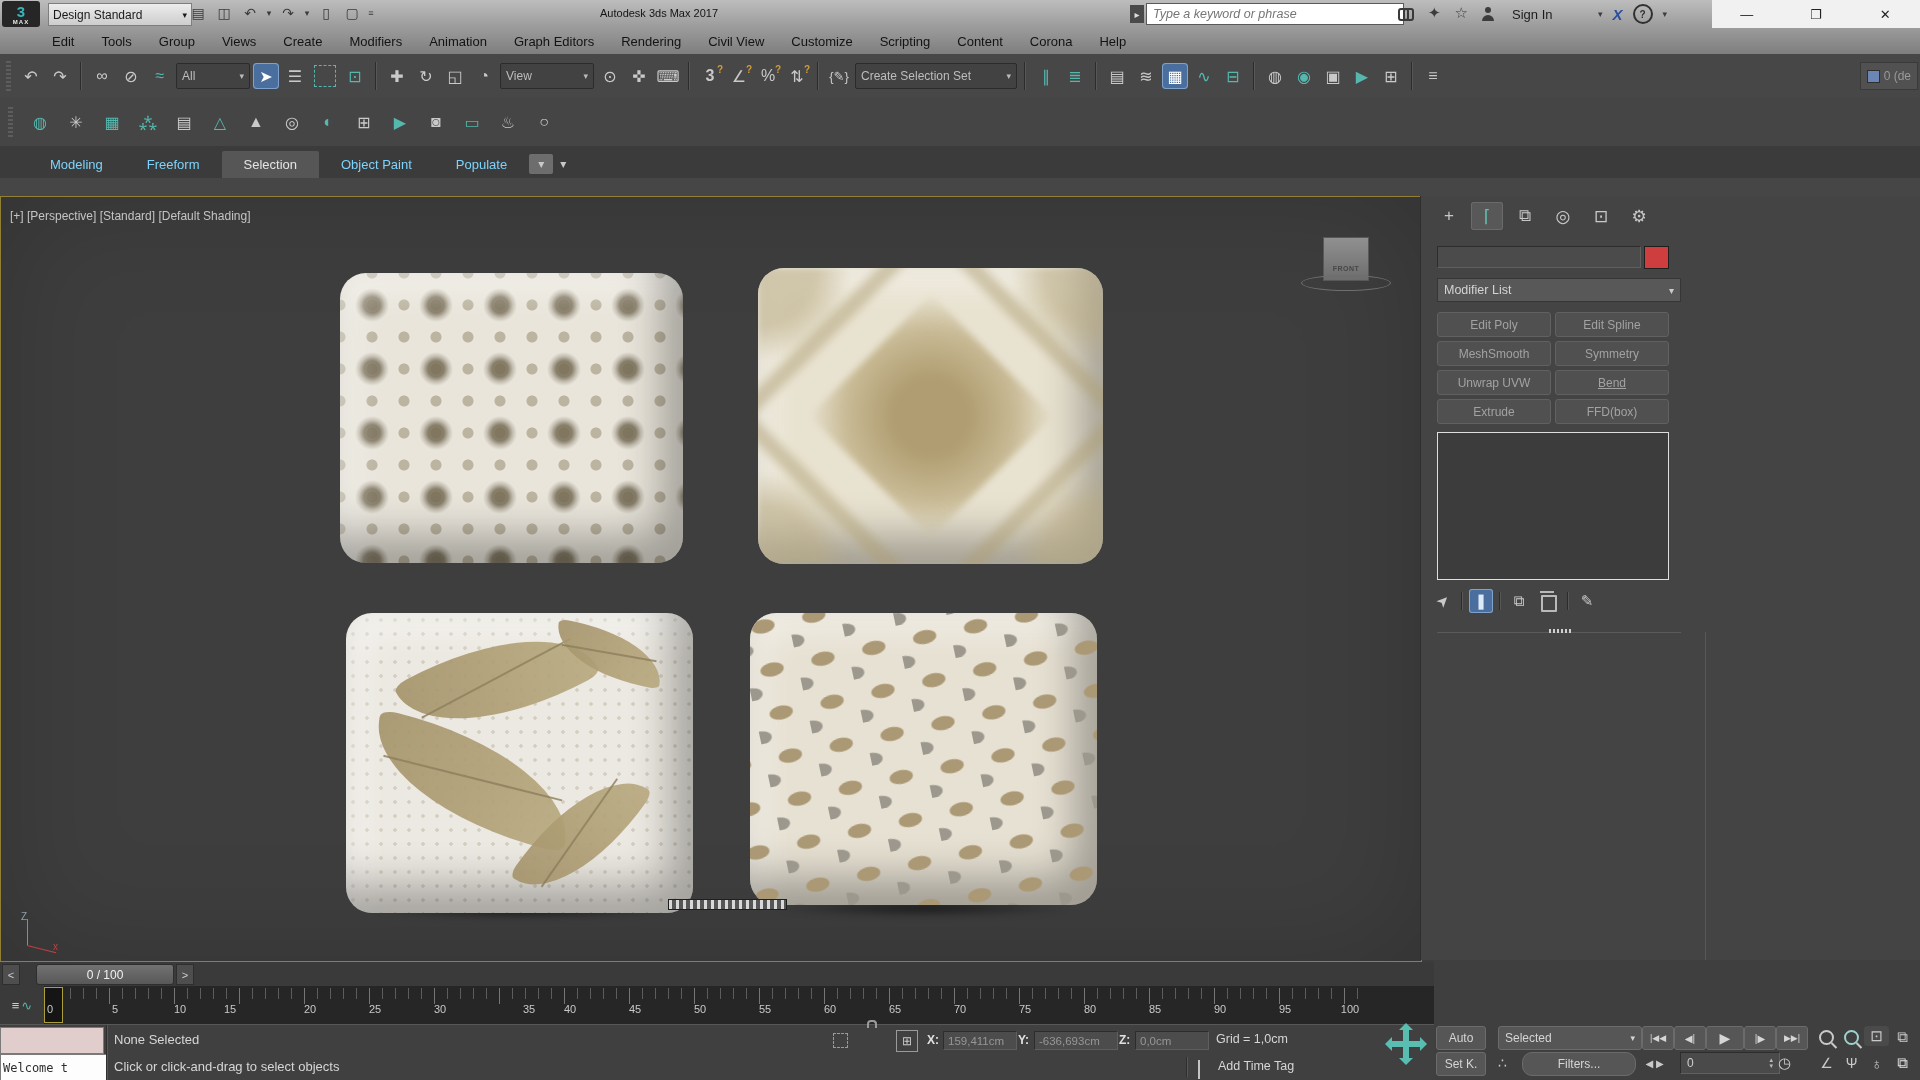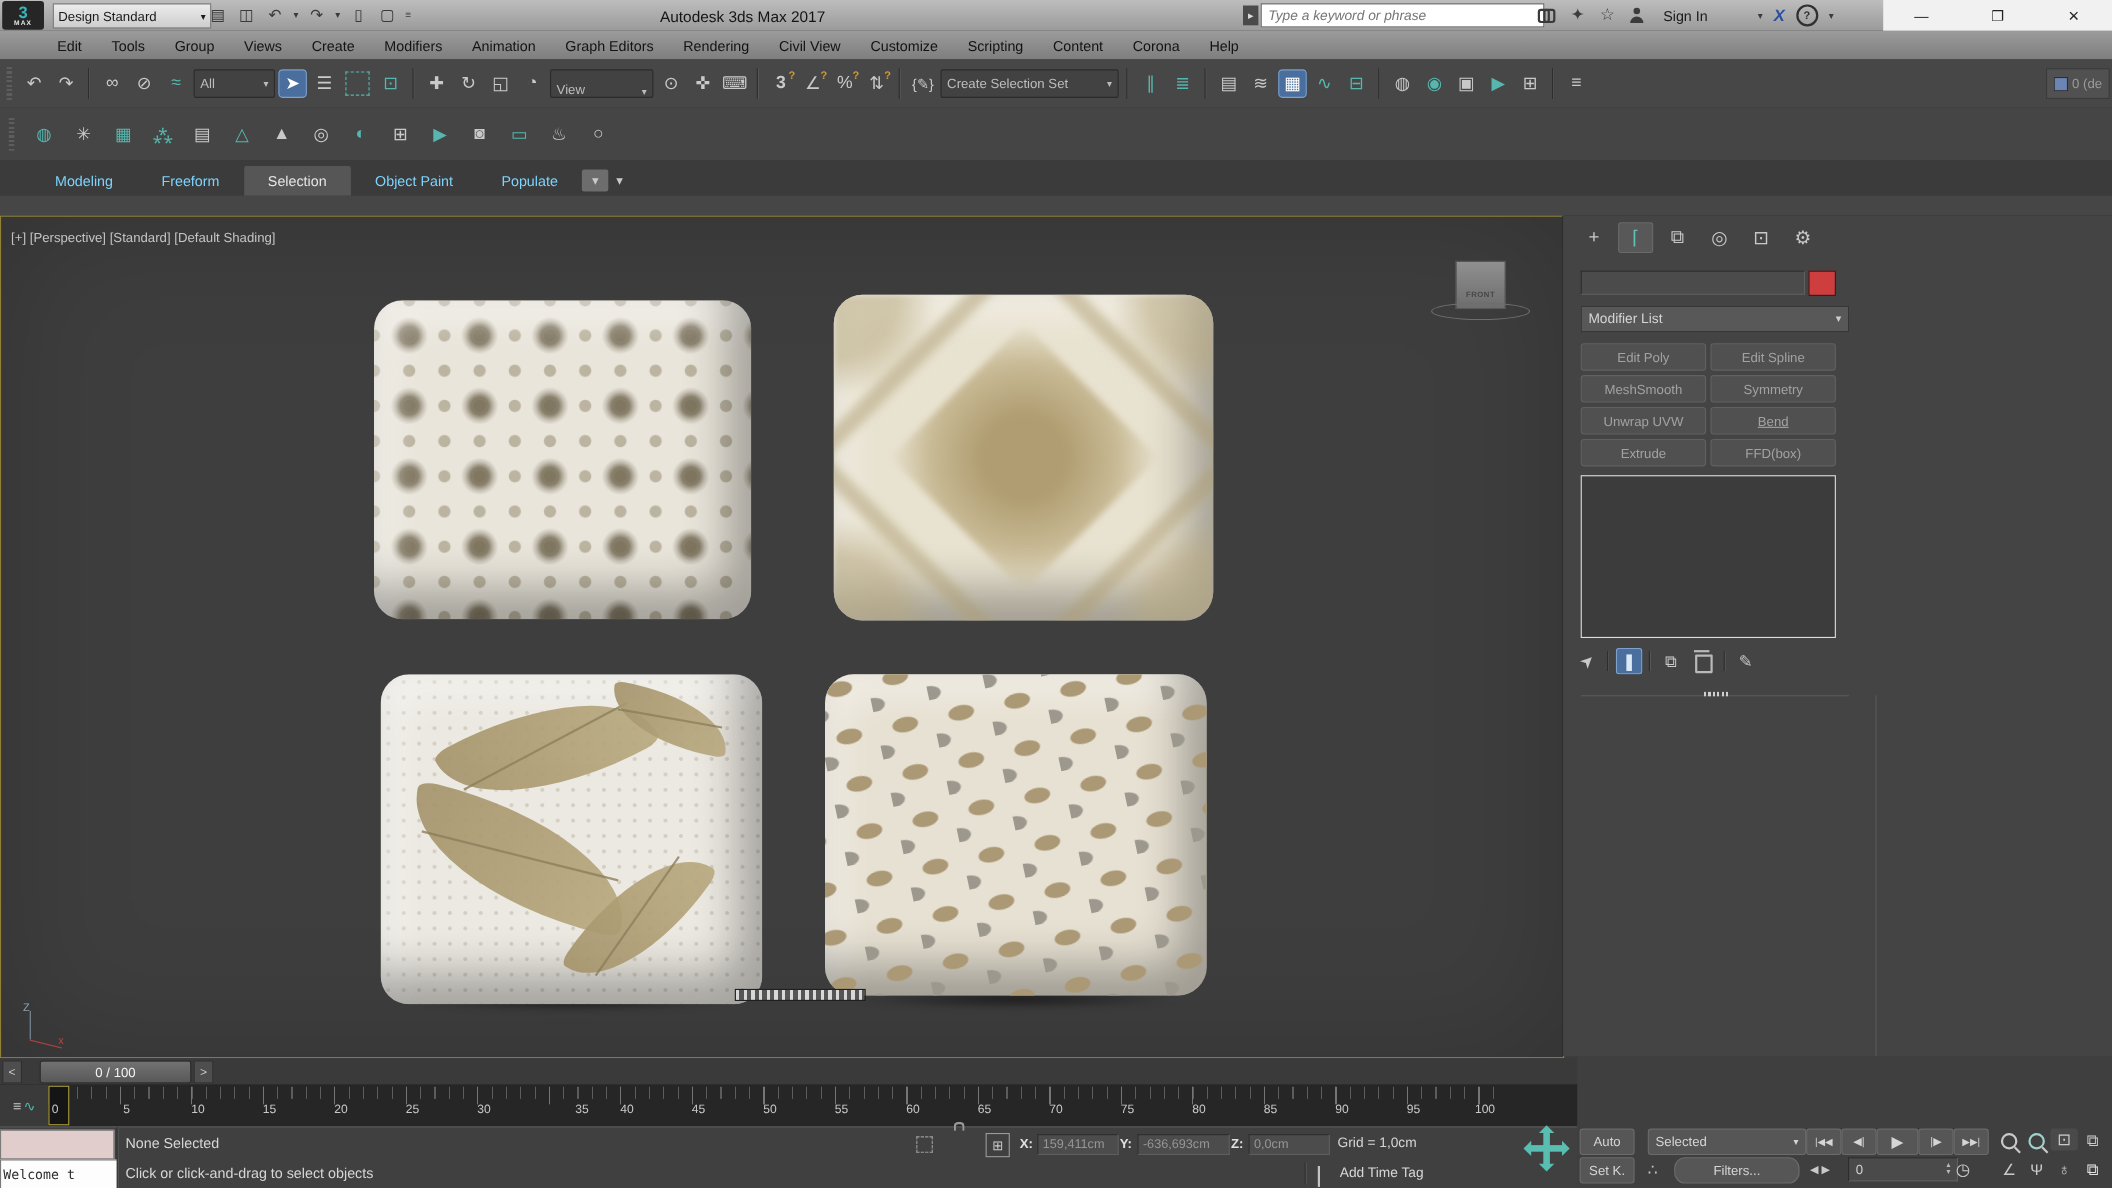--- a/index.html
+++ b/index.html
@@ -21,21 +21,21 @@
   .titlebar{left:0;top:0;width:1920px;height:28px;background:linear-gradient(#bdbdbd,#9a9a9a);border-bottom:1px solid #6f6f6f;}
   .logo{left:2px;top:1px;width:38px;height:26px;background:#262626;border-radius:3px;
         display:flex;flex-direction:column;align-items:center;justify-content:center;line-height:1;}
   .logo .l3{color:#37b6bc;font-size:15px;font-weight:bold;}
   .logo .lmax{color:#e8e8e8;font-size:6px;font-weight:bold;letter-spacing:1px;}
   .ws-dd{left:48px;top:3px;width:134px;height:21px;background:linear-gradient(#ececec,#cdcdcd);
          border:1px solid #7e7e7e;color:#1a1a1a;font-size:12px;display:flex;align-items:center;padding:0 4px;}
   .ws-dd .lbl{flex:1;}
   .qa .ic{width:24px;height:22px;color:#3a3a3a;font-size:14px;}
   .qa .ic.car{width:10px;font-size:9px;}
-  .apptitle{top:7px;font-size:14px;color:#141414;}
+  .apptitle{top:7px;font-size:11px;color:#141414;}
   .search-go{left:1130px;top:5px;width:14px;height:18px;background:#4a4a4a;color:#ddd;font-size:10px;
              display:flex;align-items:center;justify-content:center;}
   .search{left:1146px;top:3px;width:244px;height:20px;background:#fff;border:1px solid #5a5a5a;
           font-style:italic;color:#777;font-size:12.5px;padding:0 6px;font-family:"Liberation Sans",sans-serif;}
   .tb-ic{color:#3c3c3c;font-size:15px;}
   .signin{top:7px;left:1512px;font-size:13px;color:#1c1c1c;}
   .xchg{font-weight:bold;font-style:italic;color:#2b4fa0;font-size:15px;}
   .helpc{width:16px;height:16px;border:2px solid #303030;border-radius:50%;display:flex;align-items:center;
          justify-content:center;font-size:10px;font-weight:bold;color:#303030;}
   .winzone{left:1712px;top:0;width:208px;height:28px;background:#f1f1f1;display:flex;}
@@ -283,21 +283,21 @@
     </div>
     <span class="ic activeblue" style="color:#fff;">➤</span>
     <span class="ic">☰</span>
     <span class="ic teal" style="border:1px dashed #55b7ae;width:20px;height:20px;margin:0 3px;font-size:0;"></span>
     <span class="ic teal">⊡</span>
     <span class="vdiv"></span>
     <span class="ic">✚</span>
     <span class="ic">↻</span>
     <span class="ic">◱</span>
     <span class="ic">◔</span>
-    <div class="dd" style="width:82px;align-items:flex-end;">
+    <div class="dd" style="width:82px;">
       <span class="lbl">View</span>
       <span class="car">▾</span>
     </div>
     <span class="ic">⊙</span>
     <span class="ic">✜</span>
     <span class="ic">⌨</span>
     <span class="vdiv"></span>
     <span class="ic orangeq" style="font-weight:bold;">3</span>
     <span class="ic orangeq">∠</span>
     <span class="ic orangeq">%</span>
@@ -452,21 +452,21 @@
 
   <div class="abs trackruler">
     <div class="mcurve">
       <span>≡</span>
       <span class="teal">∿</span>
     </div>
     <div class="fmarker"></div>
     <span class="tick" style="left:50px;">0</span>
     <span class="tick" style="left:115px;">5</span>
     <span class="tick" style="left:180px;">10</span>
-    <span class="tick" style="left:245px;">15</span>
+    <span class="tick" style="left:230px;">15</span>
     <span class="tick" style="left:310px;">20</span>
     <span class="tick" style="left:375px;">25</span>
     <span class="tick" style="left:440px;">30</span>
     <span class="tick" style="left:505px;margin-left:24px;">35</span>
     <span class="tick" style="left:570px;">40</span>
     <span class="tick" style="left:635px;">45</span>
     <span class="tick" style="left:700px;">50</span>
     <span class="tick" style="left:765px;">55</span>
     <span class="tick" style="left:830px;">60</span>
     <span class="tick" style="left:895px;">65</span>

